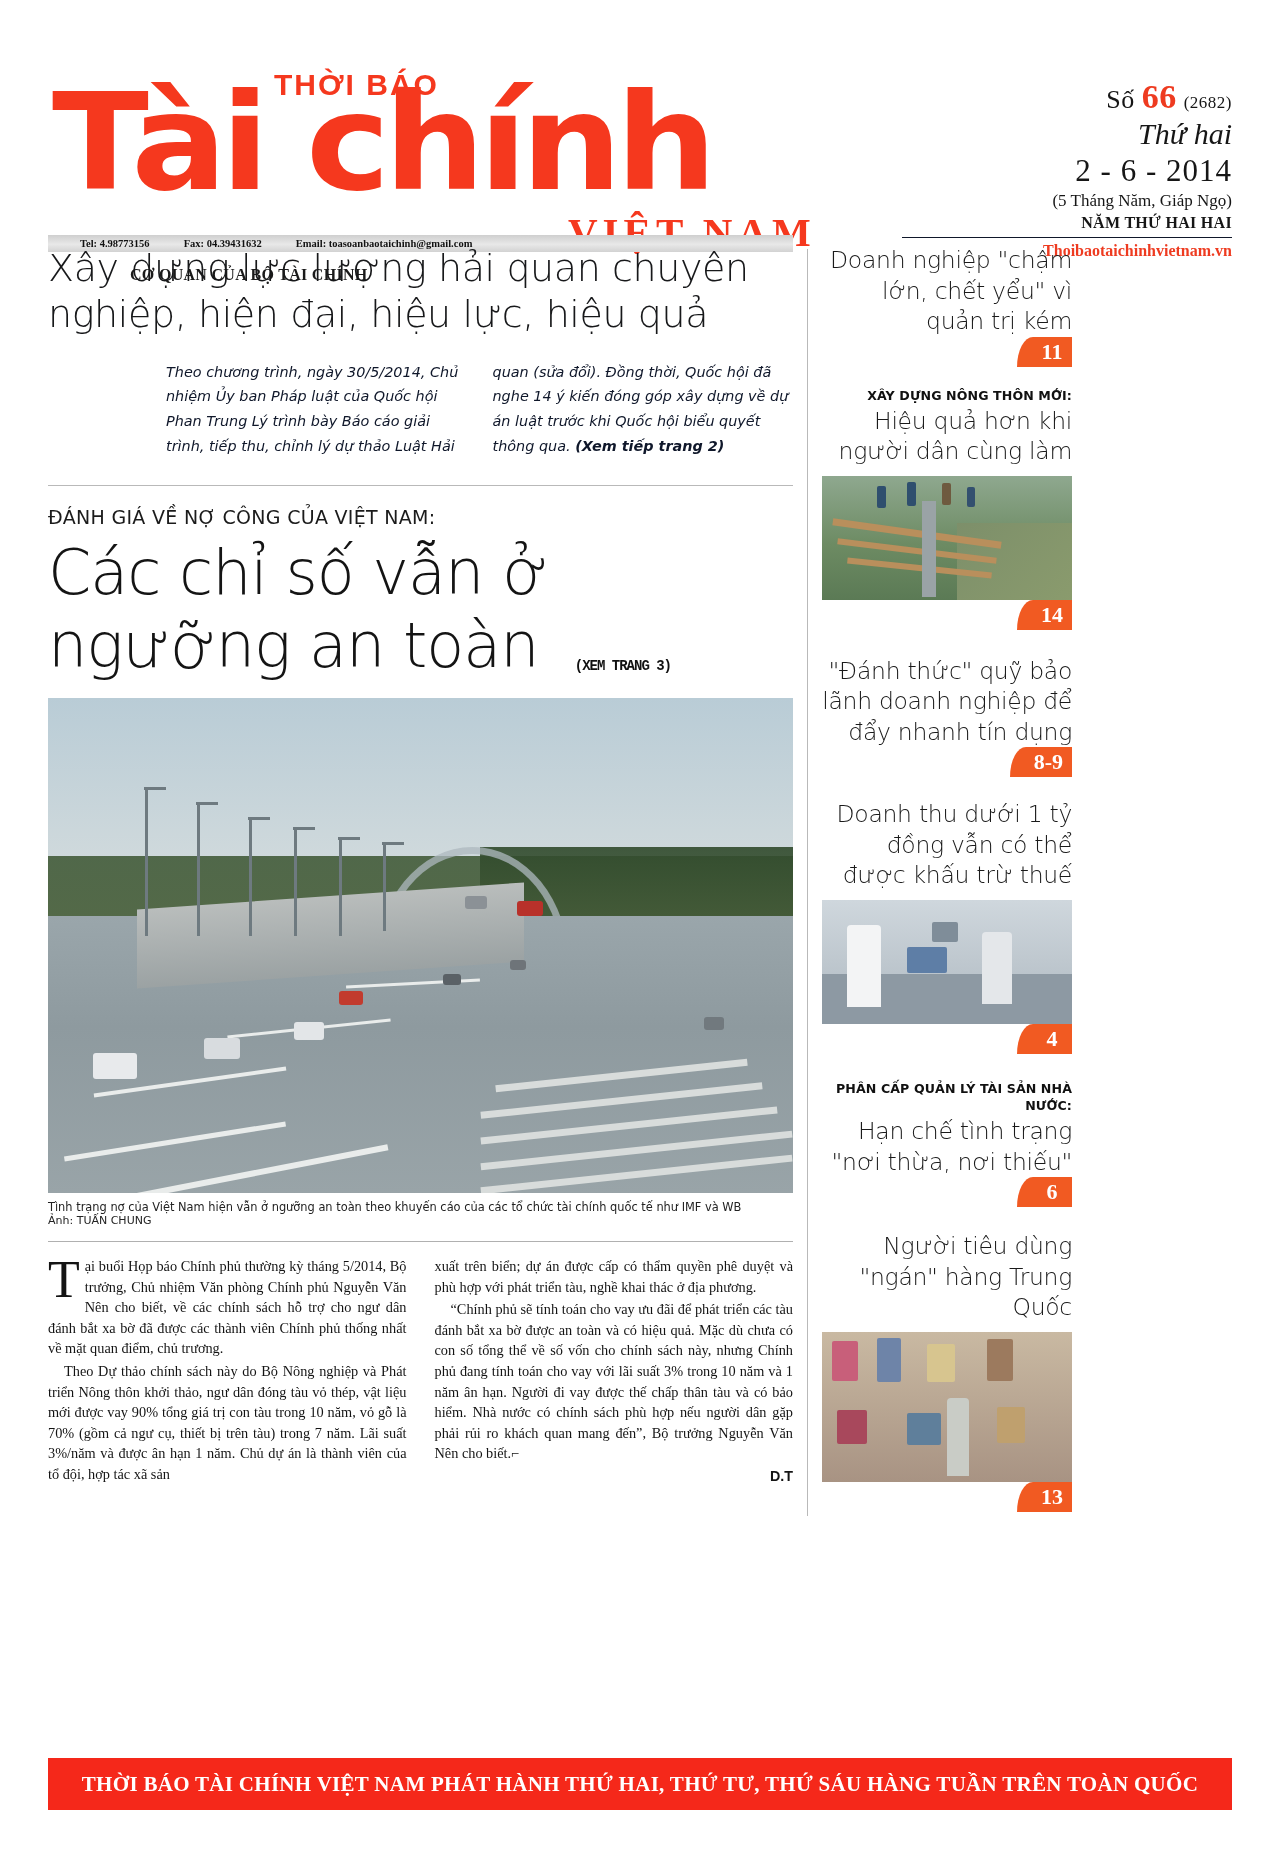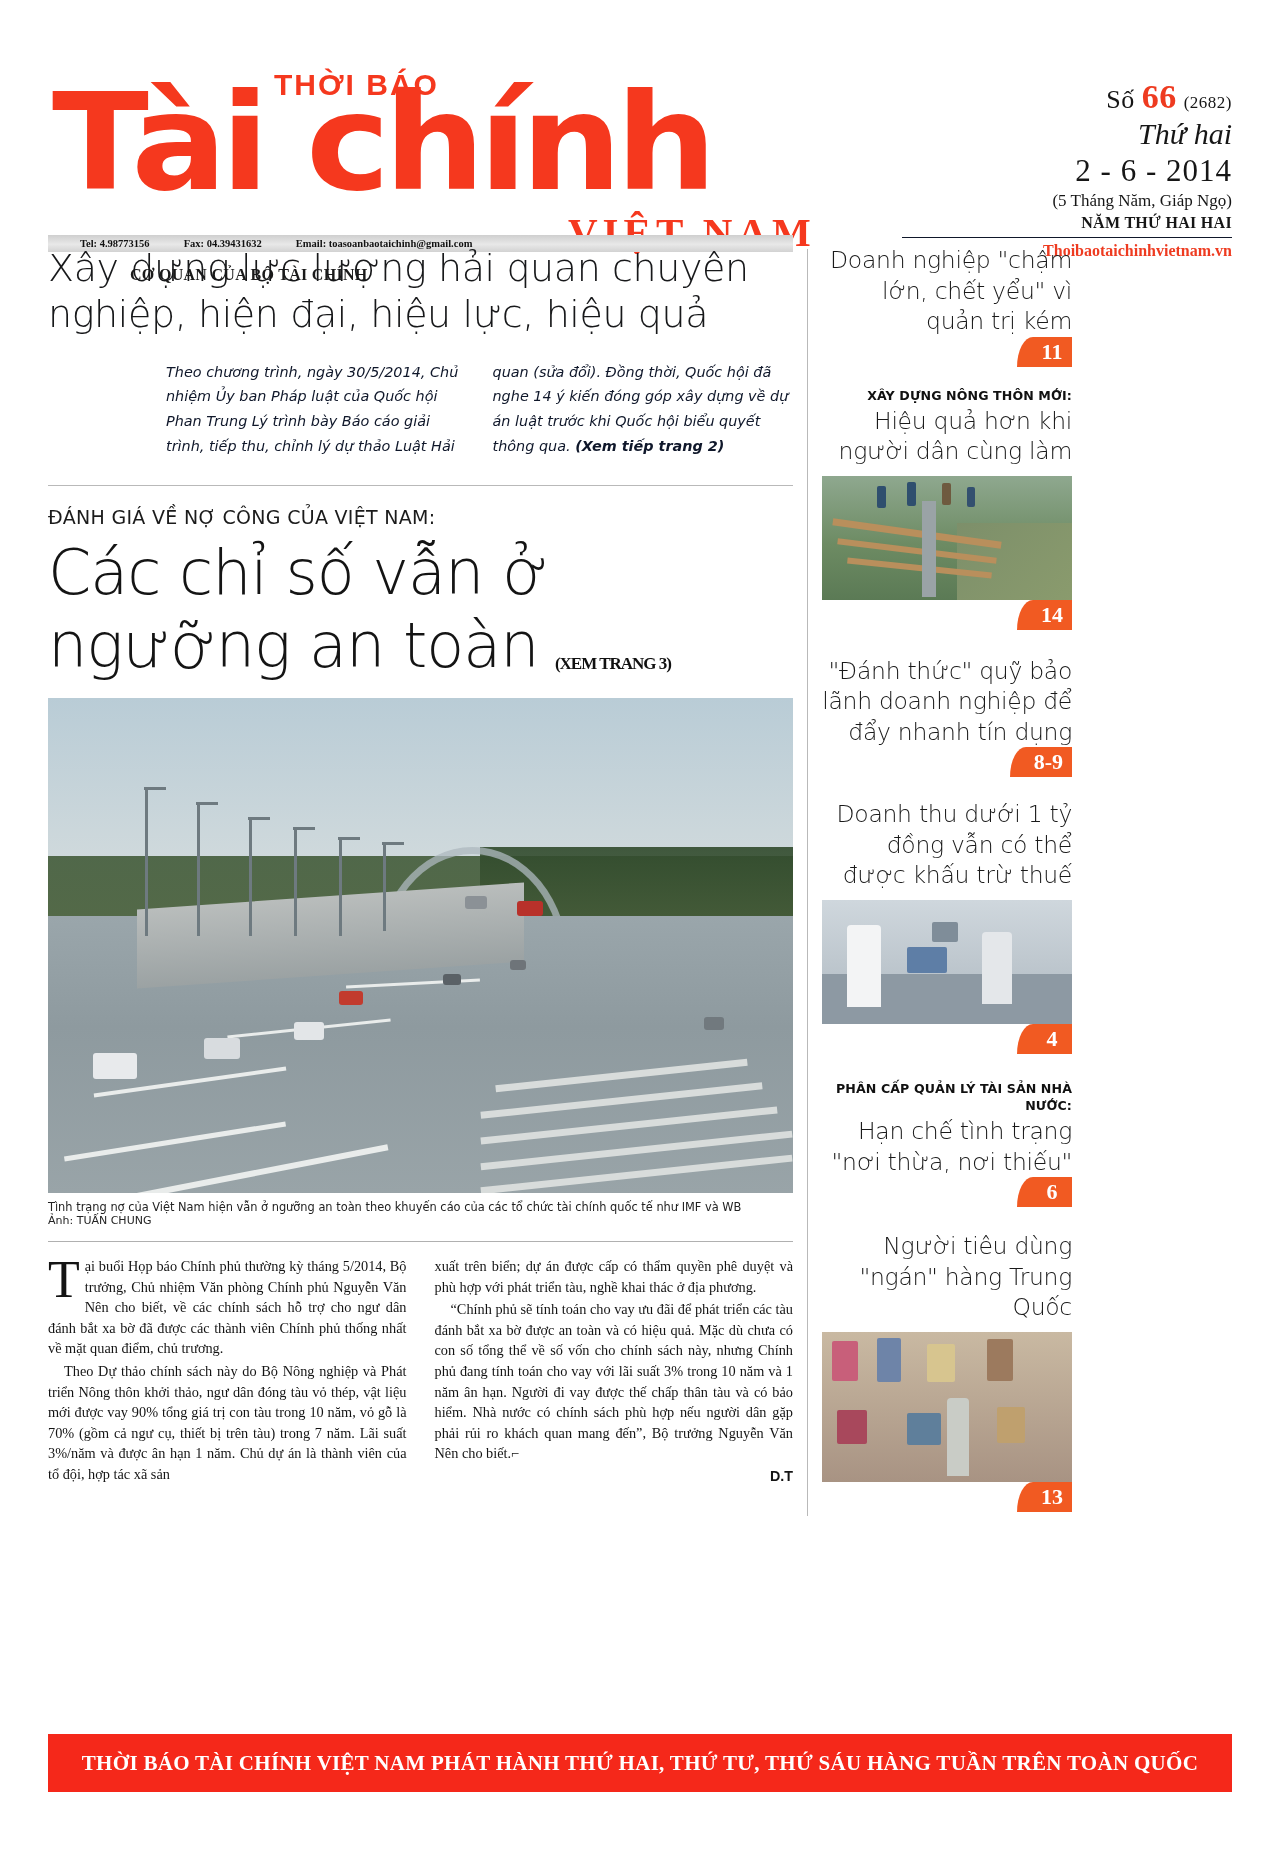--- a/index.html
+++ b/index.html
@@ -163,23 +163,23 @@
     font-family: "DejaVu Sans", sans-serif;
     font-weight: 300;
     font-size: 62px;
     line-height: 1.18;
     color: #141414;
     letter-spacing: -1px;
     margin-top: 8px;
     position: relative;
   }
   .see-page {
-    font-family: Liberation Serif, serif;
-    font-weight: bold;
-    font-size: 17px;
+    font-family: Liberation Mono, monospace;
+    font-weight: bold;
+    font-size: 14px;
     color: #111;
     position: absolute;
     right: 122px; bottom: 8px;
   }
 
   
   .photo-main {
     position: relative;
     width: 745px; height: 495px;
     margin-top: 16px;
@@ -288,22 +288,22 @@
   .pagebadge .baseline {
     position: absolute;
     left: 0; right: 0; bottom: 0;
     border-bottom: 1px solid #b9b9b9;
     z-index: -1;
   }
 
   
   .footer-banner {
     position: absolute;
-    left: 48px; bottom: 62px;
-    width: 1184px; height: 58px;
+    left: 48px; bottom: 44px;
+    width: 1184px; height: 52px;
     background: #f5281a;
     display: flex;
     align-items: center;
     justify-content: center;
   }
   .footer-banner span {
     font-family: "Liberation Serif", serif;
     font-weight: bold;
     font-size: 21px;
     color: #fff;

